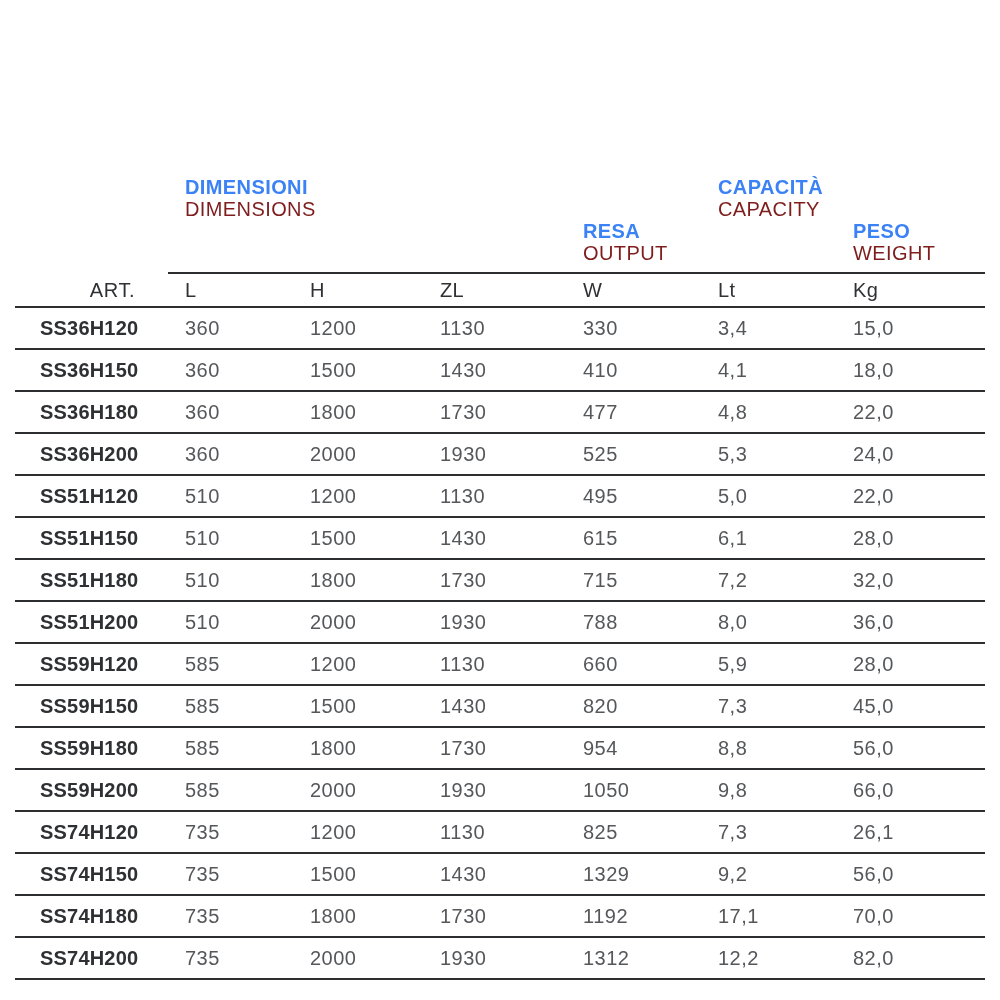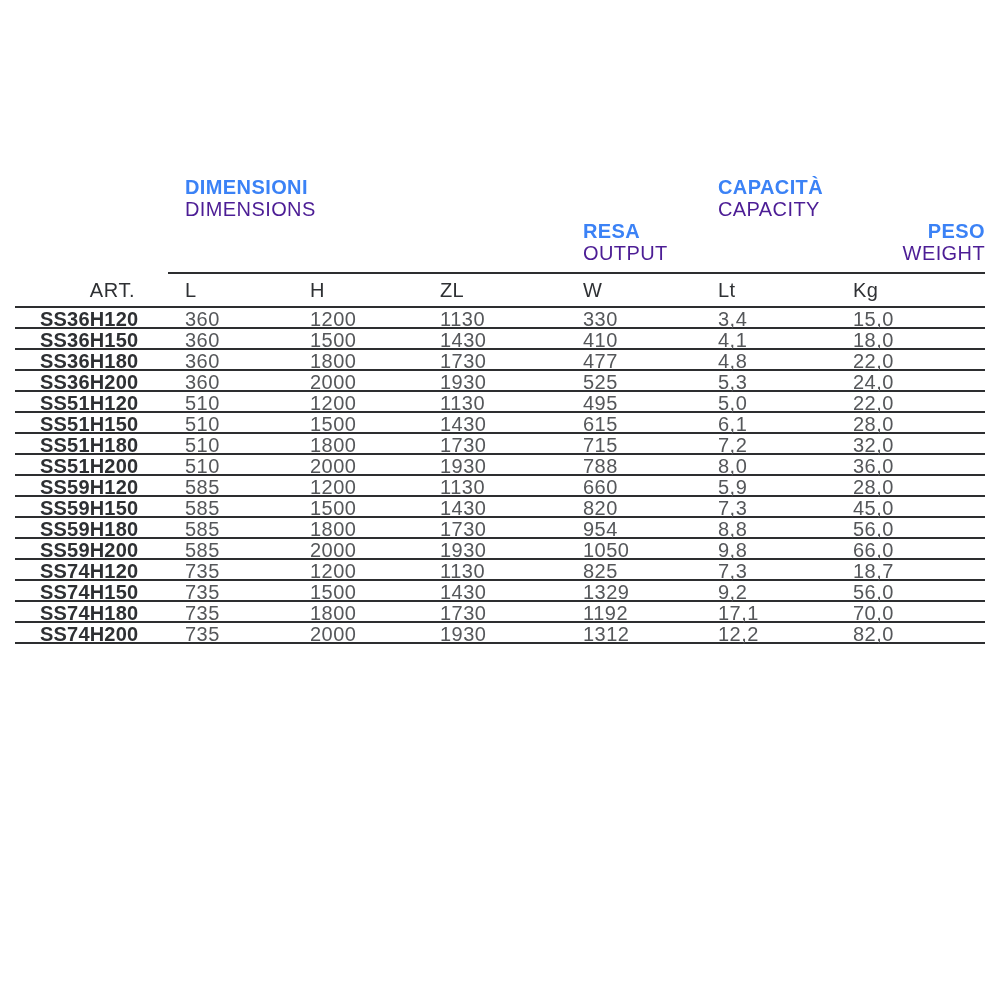--- a/index.html
+++ b/index.html
@@ -34,27 +34,27 @@
     font-size: 20px;
     font-weight: 700;
     letter-spacing: 0.4px;
     color: #3b82f6;
     line-height: 22px;
   }
   .ghead .en {
     font-size: 20px;
     font-weight: 400;
     letter-spacing: 0.4px;
-    color: #4c1d95;
+    color: #7f1d1d;
     line-height: 22px;
   }
   .span3 { grid-column: 2 / span 3; }
   .col5 { grid-column: 5; }
   .col6 { grid-column: 6; }
-  .col7 { grid-column: 7; text-align: right; }
+  .col7 { grid-column: 7; }
   .group-line {
     height: 0;
     border-bottom: 2px solid #2d2e30;
     margin-left: 153px;
   }
   
   .head-row {
     height: 32px;
     align-items: center;
     border-bottom: 2.5px solid #2d2e30;
@@ -69,21 +69,21 @@
     padding-left: 25px;
     font-size: 20px;
     letter-spacing: 0.6px;
     color: #2e3033;
     text-align: center;
   }
   
   .trow {
     display: grid;
     grid-template-columns: 170px 125px 130px 143px 135px 135px 132px;
-    height: 21px;
+    height: 42px;
     box-sizing: border-box;
     align-items: center;
     border-bottom: 2px solid #2d2e30;
   }
   .cell {
     font-size: 20px;
     font-weight: 400;
     letter-spacing: 0.5px;
     color: #55575a;
     white-space: nowrap;
@@ -240,21 +240,21 @@
         <div class="cell">9,8</div>
         <div class="cell">66,0</div>
       </div>
       <div class="trow">
         <div class="cell art">SS74H120</div>
         <div class="cell">735</div>
         <div class="cell">1200</div>
         <div class="cell">1130</div>
         <div class="cell">825</div>
         <div class="cell">7,3</div>
-        <div class="cell">18,7</div>
+        <div class="cell">26,1</div>
       </div>
       <div class="trow">
         <div class="cell art">SS74H150</div>
         <div class="cell">735</div>
         <div class="cell">1500</div>
         <div class="cell">1430</div>
         <div class="cell">1329</div>
         <div class="cell">9,2</div>
         <div class="cell">56,0</div>
       </div>

